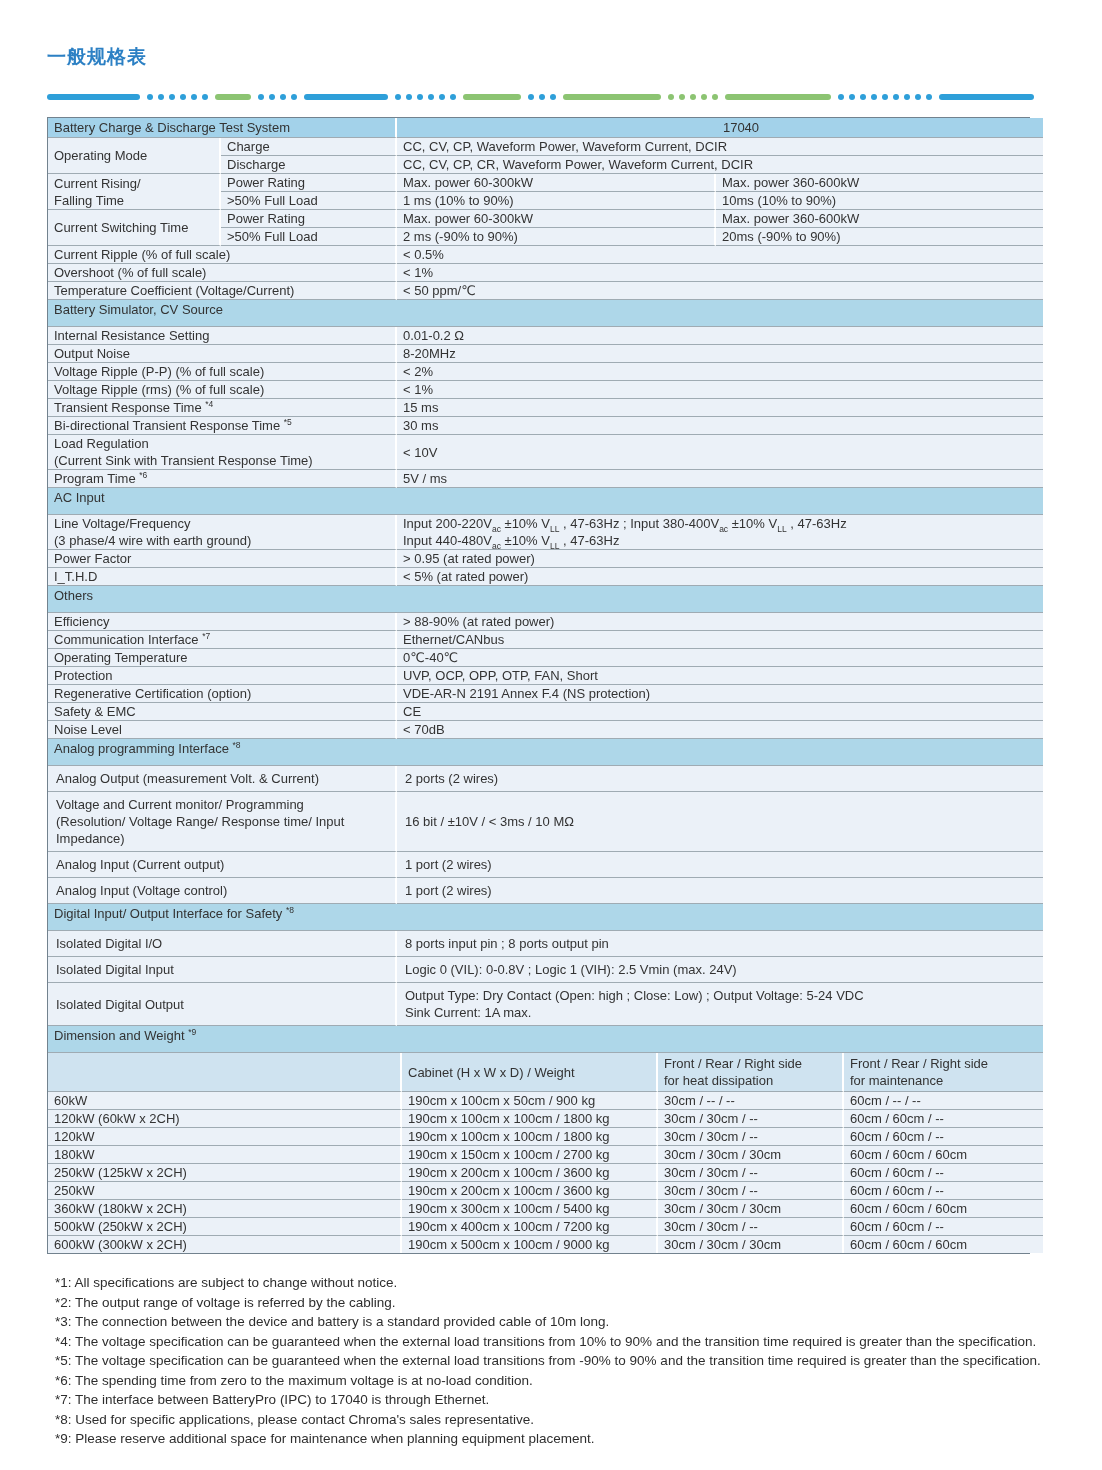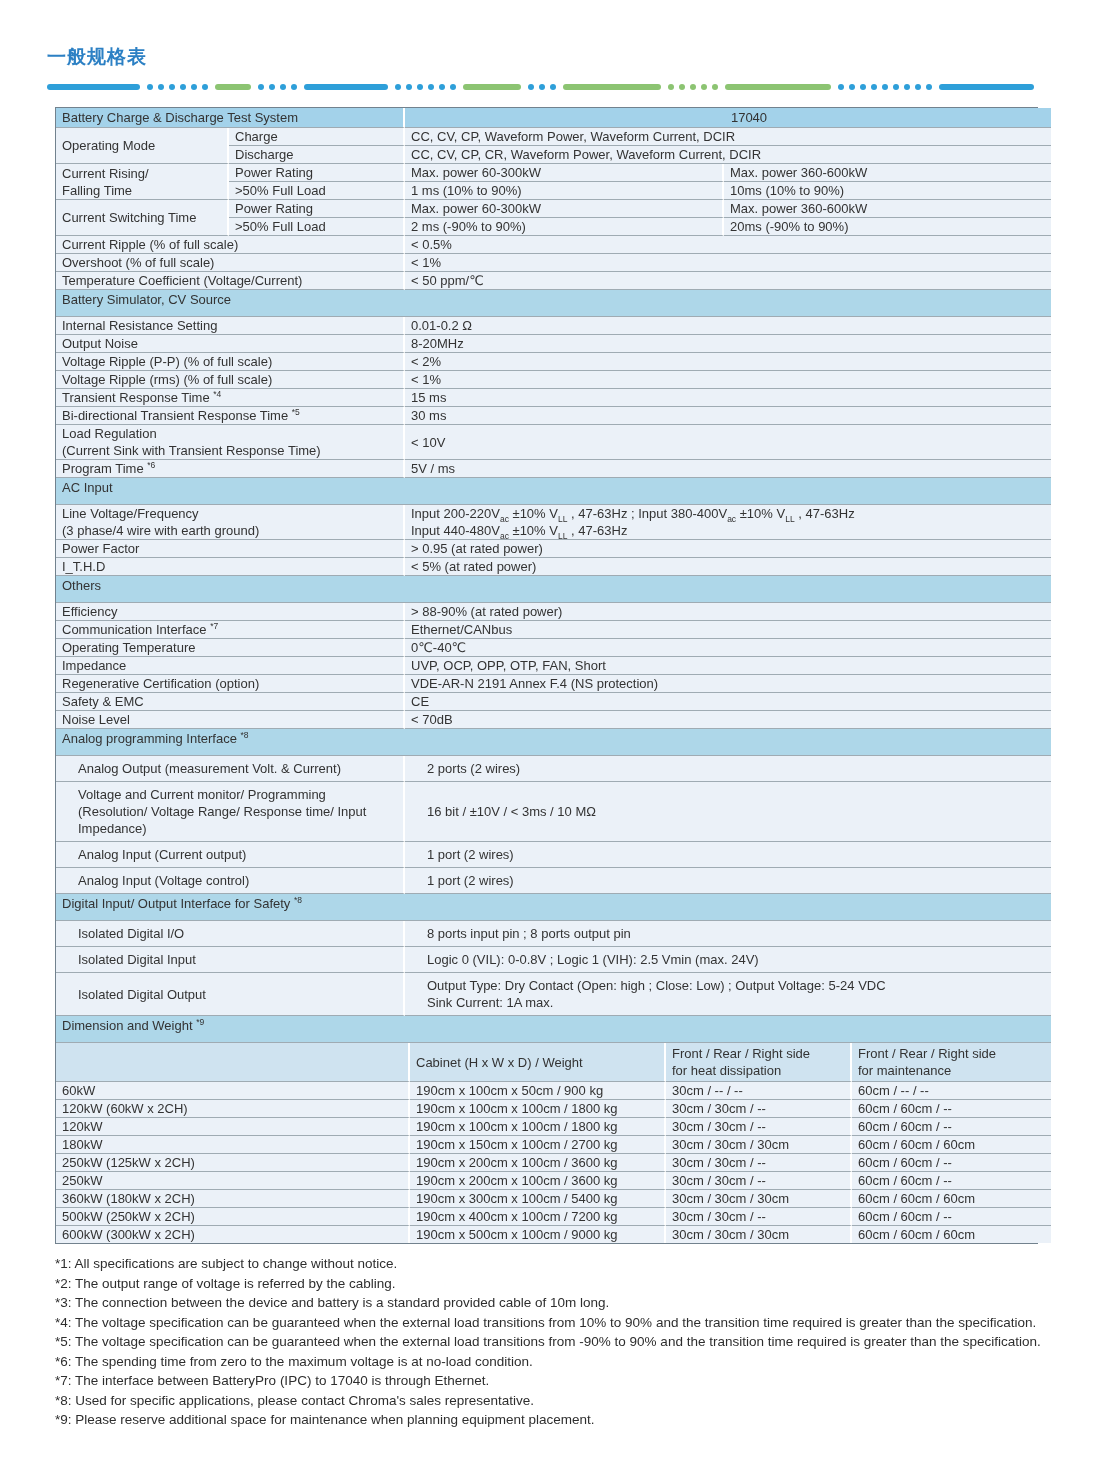--- a/index.html
+++ b/index.html
@@ -6,57 +6,57 @@
   html,body { margin:0; padding:0; background:#ffffff; }
   body {
     width:1102px; height:1470px;
     font-family:"Liberation Sans", "DejaVu Sans", sans-serif;
     color:#333;
   }
   .page { width:1102px; height:1470px; padding:44px 52px 16px 47px; overflow:hidden; }
 
   .page-title {
     font-size:19px; font-weight:600; color:#2c80c4;
-    margin:0 0 13px 0; letter-spacing:1px;
+    margin:0 0 23px 0; letter-spacing:1px;
   }
 
   
   .divider { width:1003px; height:7px; display:flex; align-items:center; gap:7px; margin:0 0 17px 0; }
   .divider .dash { height:6px; border-radius:3px; flex:0 0 auto; }
   .divider .dots { display:flex; gap:5px; flex:0 0 auto; }
   .divider .dot { width:6px; height:6px; border-radius:50%; }
   .c-blue  { background:#2e9fd9; }
   .c-green { background:#8cc472; }
 
   
-  .tablewrap { width:983px; margin-left:8px; border:1px solid #72828e; }
+  .tablewrap { width:983px; border:1px solid #72828e; }
   table { width:100%; border-collapse:separate; border-spacing:0; table-layout:fixed; }
   td {
     font-size:13px; line-height:17px; color:#333;
     padding:0 6px; background:#ebf1f8;
     border-bottom:1px solid #9fabb3; border-right:2px solid #ffffff;
     vertical-align:middle; overflow:hidden;
   }
   td:last-child { border-right:none; }
   tr.thead td   { background:#a3d2ea; padding:1px 6px; }
   tr.thead td.model { text-align:center;padding-left:48px; }
   tr.sec td     { background:#aed7e9; padding:1px 6px 8px 6px; }
-  tr.tall td    { padding:4px 22px; }
+  tr.tall td    { padding:4px 8px; }
   tr.dimhead td { background:#cfe3f0; padding:2px 6px; }
   td.diag {
     background-image:linear-gradient(to bottom right,
       transparent calc(50% - 0.6px), #9aa5ad calc(50% - 0.6px),
       #9aa5ad calc(50% + 0.6px), transparent calc(50% + 0.6px));
   }
   #dim-table tr:last-child td { border-bottom:none; }
   sup { font-size:8.5px; line-height:0; vertical-align:super; }
   sub { font-size:8.5px; line-height:0; vertical-align:sub; }
 
   
-  .footnotes { width:990px; margin:10px 0 0 8px; }
+  .footnotes { width:990px; margin:19px 0 0 8px; }
   .fn {
     font-size:13.5px; line-height:19.5px; color:#2e2e2e;
     padding-left:28px; text-indent:-28px; text-align:justify;
   }
 </style>
 </head>
 <body>
 
 <div class="page">
 
@@ -232,21 +232,21 @@
           </tr>
           <tr>
             <td colspan="2">Communication Interface <sup>*7</sup></td>
             <td colspan="2">Ethernet/CANbus</td>
           </tr>
           <tr>
             <td colspan="2">Operating Temperature</td>
             <td colspan="2">0℃-40℃</td>
           </tr>
           <tr>
-            <td colspan="2">Impedance</td>
+            <td colspan="2">Protection</td>
             <td colspan="2">UVP, OCP, OPP, OTP, FAN, Short</td>
           </tr>
           <tr>
             <td colspan="2">Regenerative Certification (option)</td>
             <td colspan="2">VDE-AR-N 2191 Annex F.4 (NS protection)</td>
           </tr>
           <tr>
             <td colspan="2">Safety &amp; EMC</td>
             <td colspan="2">CE</td>
           </tr>

